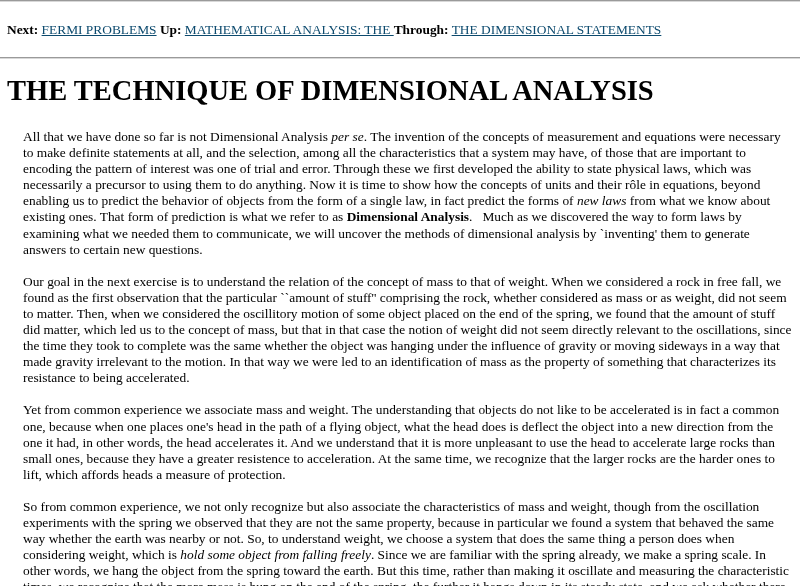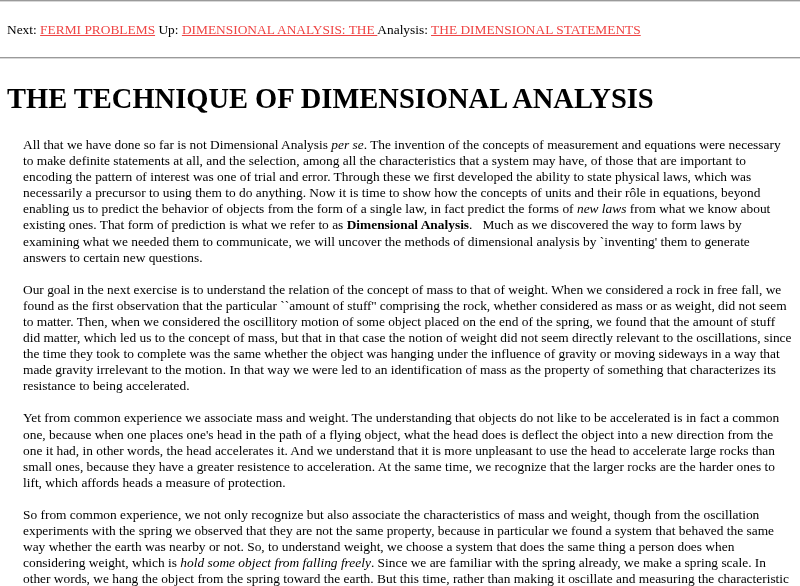--- a/index.html
+++ b/index.html
@@ -12,41 +12,41 @@
     }
     .page { padding: 0 6px 0 7px; }
     hr.rule {
       border: none; height: 0;
       border-top: 1px solid #9a9a9a;
       border-bottom: 1px solid #d8d8d8;
       margin: 0 -6px 0 -7px;
     }
     hr.top { margin-top: 0; }
     .nav { margin: 20px 0 19px 0; font-size: 13.4px; line-height: 16px; }
-    .nav b { font-weight: normal; }
-    .nav a { color: #ef4444; text-decoration: underline; }
+    .nav b { font-weight: bold; }
+    .nav a { color: #0c4a6e; text-decoration: underline; }
     h1 {
       font-family: "Liberation Serif", "DejaVu Serif", serif;
       font-size: 28.5px; line-height: 32px; font-weight: bold;
-      margin: 24px 0 22px 0; letter-spacing: 0px;
+      margin: 16px 0 22px 0; letter-spacing: 0px;
     }
     p { margin: 0 0 16px 16px; }
     i { font-style: italic; }
   </style>
 </head>
 <body>
 
 <div class="page">
   <hr class="rule top">
 
   <div class="nav">
     <b>Next:</b>
     <a href="#">FERMI PROBLEMS</a>
     <b>Up:</b>
-    <a href="#">DIMENSIONAL ANALYSIS: THE </a><b>Analysis:</b>
+    <a href="#">MATHEMATICAL ANALYSIS: THE </a><b>Through:</b>
     <a href="#">THE DIMENSIONAL STATEMENTS</a>
   </div>
 
   <hr class="rule">
 
   <h1>THE TECHNIQUE OF DIMENSIONAL ANALYSIS</h1>
 
   <p><span>All that we have done so far is not Dimensional Analysis </span><i>per se</i><span>. The invention of the concepts of measurement and equations were necessary to make definite statements at all, and the selection, among all the characteristics that a system may have, of those that are important to encoding the pattern of interest was one of trial and error. Through these we first developed the ability to state physical laws, which was necessarily a precursor to using them to do anything. Now it is time to show how the concepts of units and their rôle in equations, beyond enabling us to predict the behavior of objects from the form of a single law, in fact predict the forms of </span><i>new laws</i><span> from what we know about existing ones. That form of prediction is what we refer to as </span><b>Dimensional Analysis</b><span style="white-space: pre-wrap;">.   Much as we discovered the way to form laws by examining what we needed them to communicate, we will uncover the methods of dimensional analysis by `inventing' them to generate answers to certain new questions.</span></p>
 
   <p>Our goal in the next exercise is to understand the relation of the concept of mass to that of weight. When we considered a rock in free fall, we found as the first observation that the particular ``amount of stuff'' comprising the rock, whether considered as mass or as weight, did not seem to matter. Then, when we considered the oscillitory motion of some object placed on the end of the spring, we found that the amount of stuff did matter, which led us to the concept of mass, but that in that case the notion of weight did not seem directly relevant to the oscillations, since the time they took to complete was the same whether the object was hanging under the influence of gravity or moving sideways in a way that made gravity irrelevant to the motion. In that way we were led to an identification of mass as the property of something that characterizes its resistance to being accelerated.</p>

